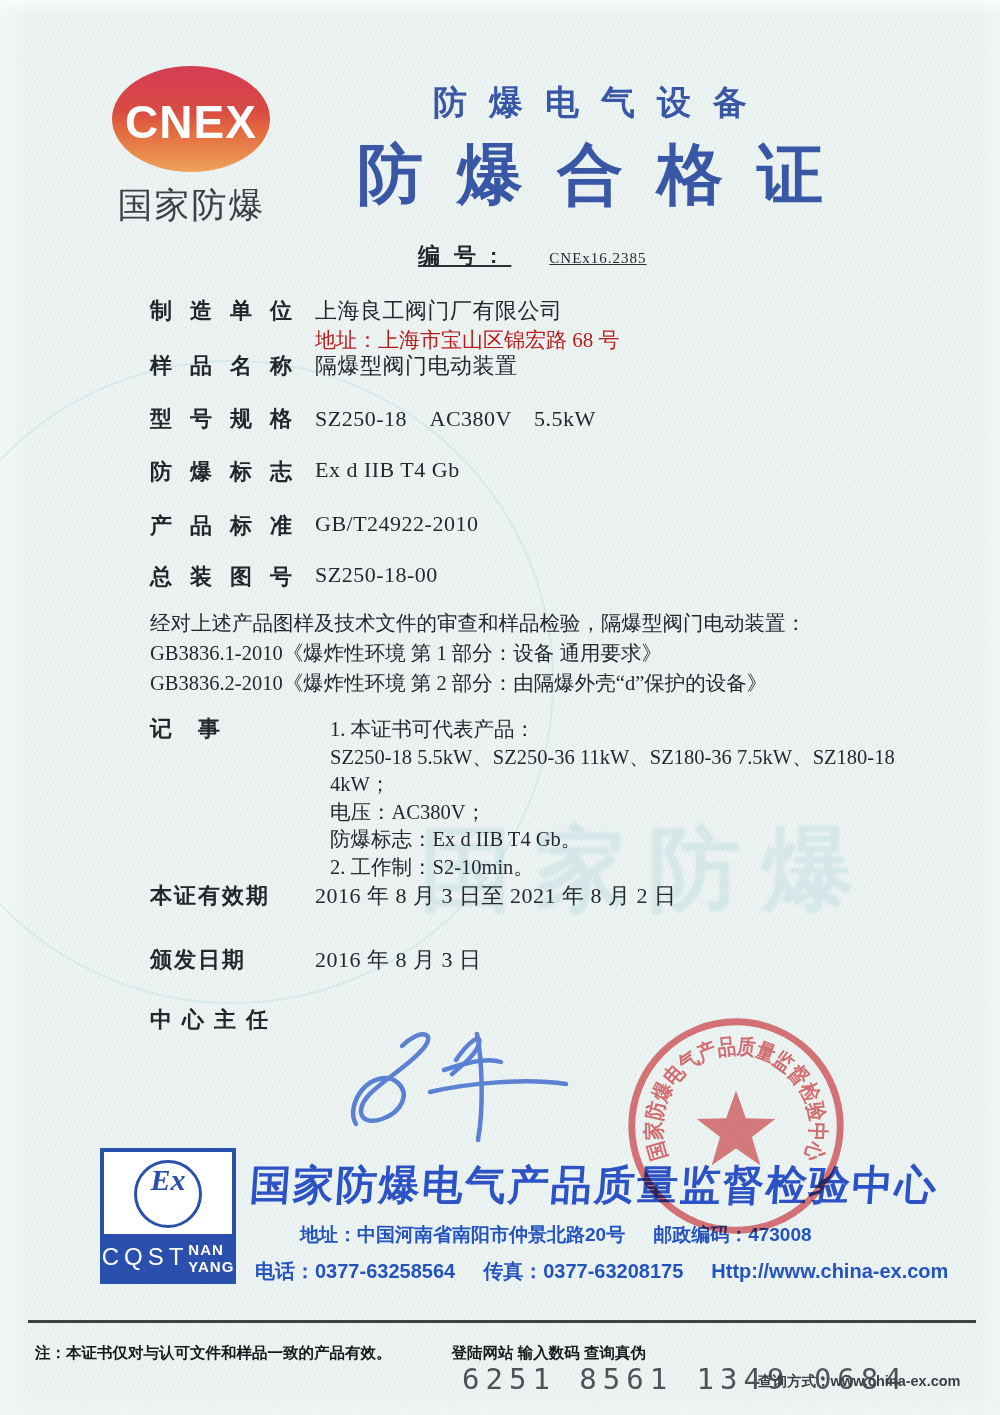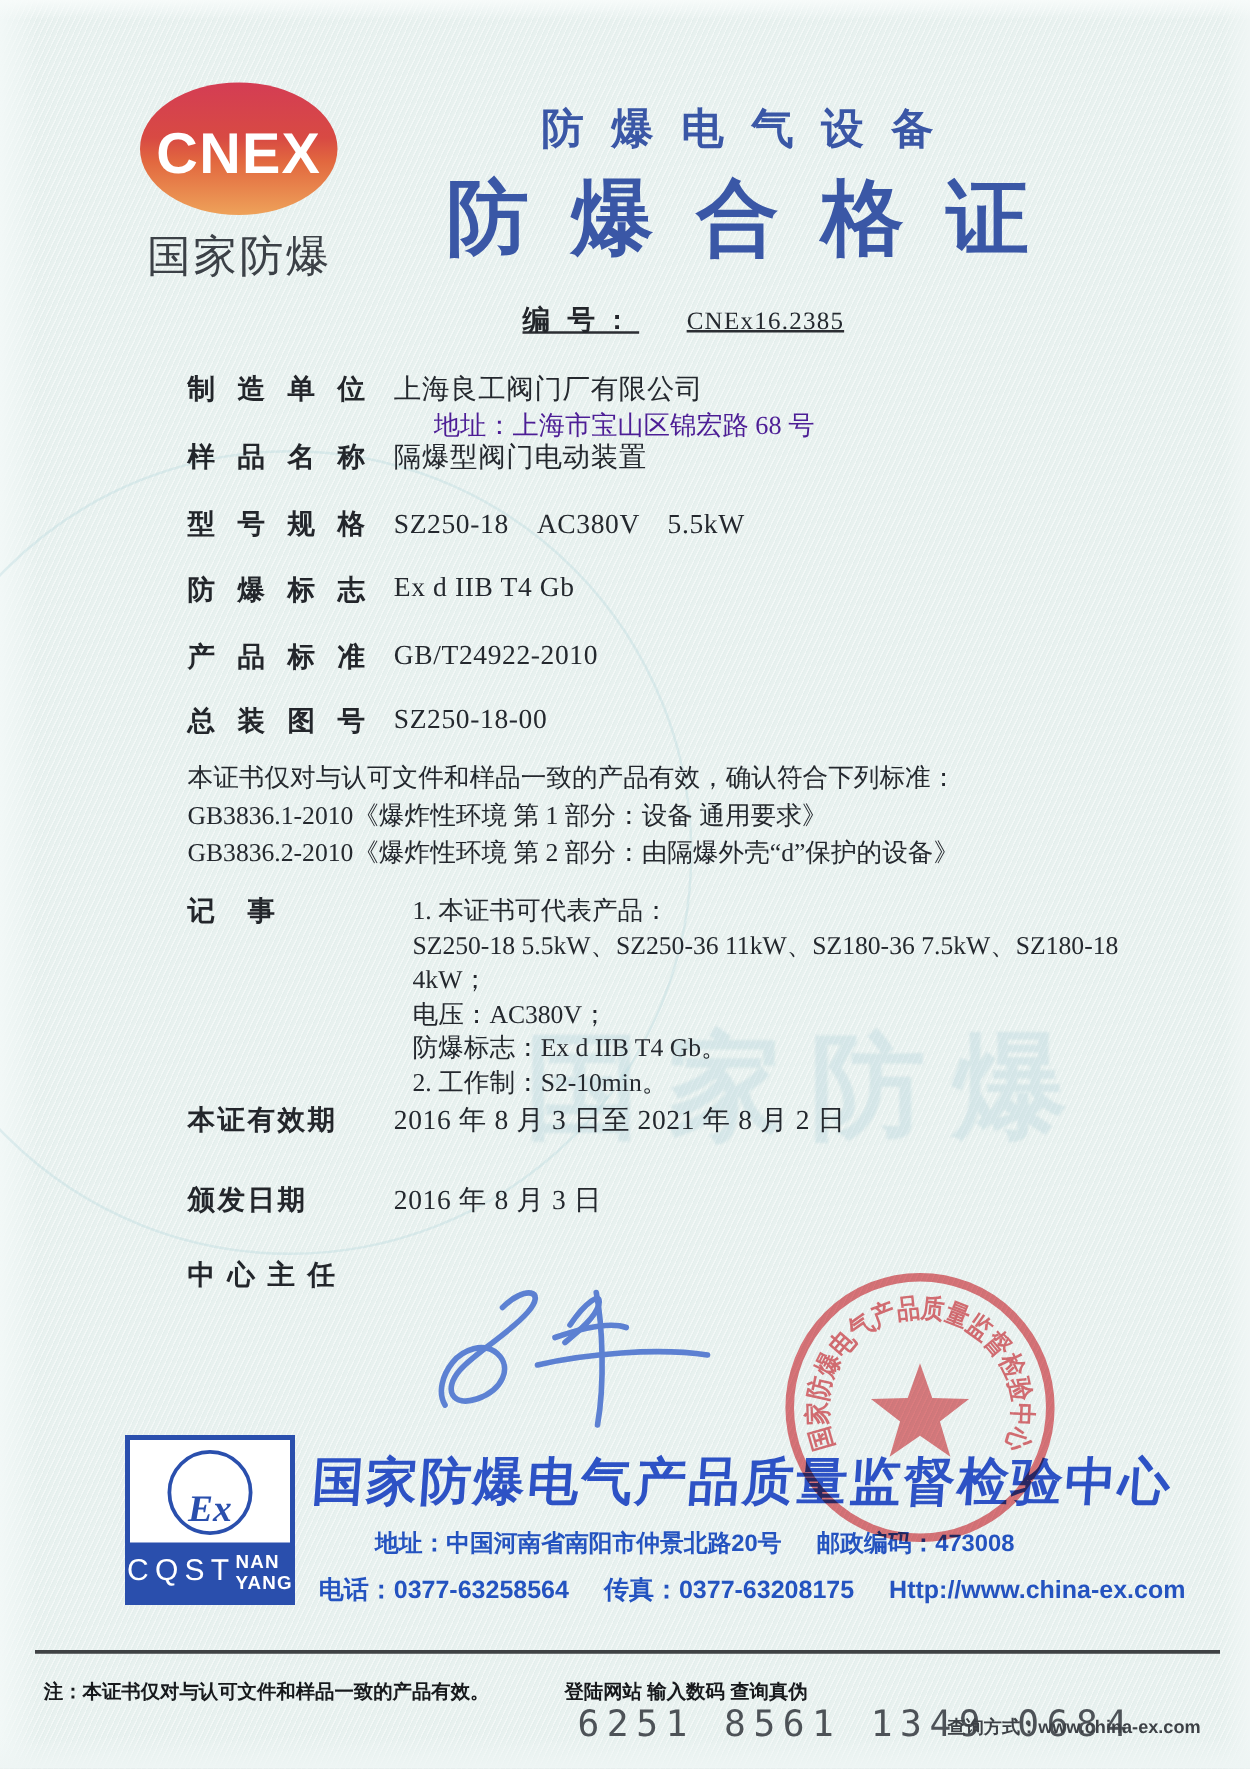--- a/index.html
+++ b/index.html
@@ -54,51 +54,51 @@
     font-size:66px;color:#3a57a6;letter-spacing:34px;text-indent:34px;white-space:nowrap;
   }
   .certno{
     position:absolute;left:418px;top:241px;z-index:1;display:flex;align-items:baseline;text-decoration:underline;
   }
   .certno .lbl{
     font-family:"Liberation Sans",sans-serif;font-weight:700;
     font-size:22px;color:#23262b;letter-spacing:14px;
   }
   .certno .val{
-    margin-left:38px;font-size:20px;color:#24282e;letter-spacing:1px;
+    margin-left:38px;font-size:15px;color:#24282e;letter-spacing:1px;
   }
   
   .row{position:absolute;left:150px;z-index:1;white-space:nowrap;}
   .flabel{
     display:inline-block;width:165px;vertical-align:top;
     font-family:"Liberation Sans",sans-serif;font-weight:700;
     font-size:22px;color:#23262b;letter-spacing:18px;
   }
   .flabel.ls-mid{letter-spacing:10px;}
   .flabel.ls-none{letter-spacing:2px;}
   .flabel.ls-big{letter-spacing:26px;}
   .fvalue{
     display:inline-block;font-size:22px;color:#24282e;letter-spacing:.5px;
   }
-  .extra{position:absolute;left:315px;z-index:1;font-size:21px;color:#4c1d95;white-space:nowrap;margin-left:32px;}
+  .extra{position:absolute;left:315px;z-index:1;font-size:21px;color:#b91c1c;white-space:nowrap;}
   .para{position:absolute;left:150px;z-index:1;font-size:20.5px;color:#24282e;line-height:30px;white-space:nowrap;}
   .remarks-body{position:absolute;left:330px;z-index:1;font-size:20.5px;color:#24282e;line-height:27.5px;white-space:nowrap;}
   
   .signature{position:absolute;left:330px;top:1020px;z-index:2;}
   .stamp{position:absolute;left:618px;top:1008px;z-index:4;mix-blend-mode:multiply;opacity:.92;}
   
   .badge{
     position:absolute;left:100px;top:1148px;width:136px;height:136px;z-index:1;
     background:#ffffff;border:4px solid #2a4fad;box-sizing:border-box;
     display:flex;flex-direction:column;
   }
   .badge-top{flex:0 0 66px;display:flex;align-items:center;justify-content:center;}
   .badge-circle{
     width:62px;height:62px;border:3px solid #2a4fad;border-radius:50%;
-    display:flex;align-items:flex-end;justify-content:center;margin-top:8px;background:#fff;
+    display:flex;align-items:flex-start;justify-content:center;margin-top:8px;background:#fff;
   }
   .badge-circle span{
     font-family:"Liberation Serif",serif;font-weight:700;font-style:italic;
     font-size:30px;color:#2a4fad;
   }
   .badge-bottom{
     flex:1;background:#2a4fad;margin-top:6px;display:flex;flex-direction:row;
     align-items:center;justify-content:center;color:#fff;
     font-family:"Liberation Sans",sans-serif;
   }
@@ -178,21 +178,21 @@
 
   <div class="row" style="top:511px">
     <span class="flabel">产品标准</span><span class="fvalue">GB/T24922-2010</span>
   </div>
 
   <div class="row" style="top:562px">
     <span class="flabel">总装图号</span><span class="fvalue">SZ250-18-00</span>
   </div>
 
   <div class="para" style="top:608px">
-    <div>本证书仅对与认可文件和样品一致的产品有效，确认符合下列标准：</div>
+    <div>经对上述产品图样及技术文件的审查和样品检验，隔爆型阀门电动装置：</div>
     <div>GB3836.1-2010《爆炸性环境 第 1 部分：设备 通用要求》</div>
     <div>GB3836.2-2010《爆炸性环境 第 2 部分：由隔爆外壳“d”保护的设备》</div>
   </div>
 
   <div class="row" style="top:714px">
     <span class="flabel ls-big">记事</span>
   </div>
   <div class="remarks-body" style="top:716px">
     <div>1. 本证书可代表产品：</div>
     <div>SZ250-18  5.5kW、SZ250-36  11kW、SZ180-36  7.5kW、SZ180-18</div>

